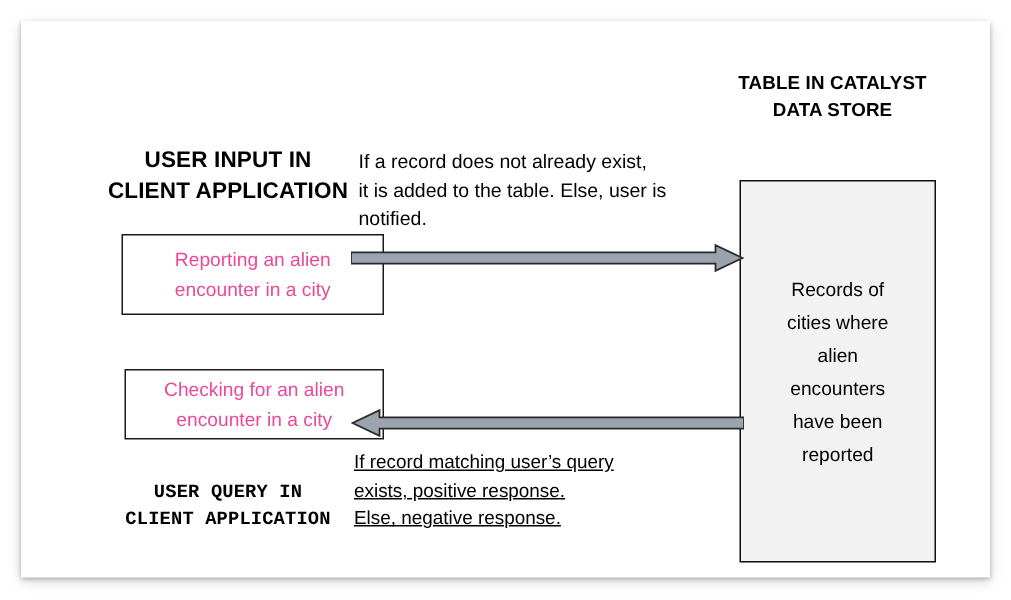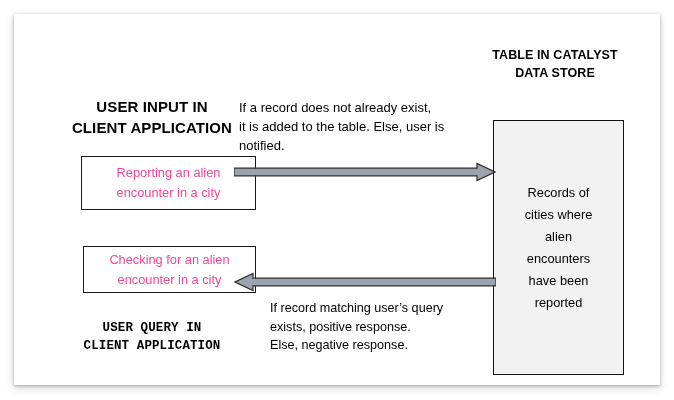--- a/index.html
+++ b/index.html
@@ -71,24 +71,25 @@
   }
 
   
   #note-top {
     left: 225px;
     top: 84px;
     width: 246px;
     font-size: 13px;
   }
   #note-bottom {
-    left: 256px;
+    left: 222px;
     top: 285px;
     width: 246px;
     font-size: 12.6px;
+    text-decoration: underline;
   }
 
   
   .client-box {
     position: absolute;
     border: 1.3px solid #1a1a1a;
     background: #ffffff;
     box-sizing: border-box;
     display: flex;
     align-items: center;

